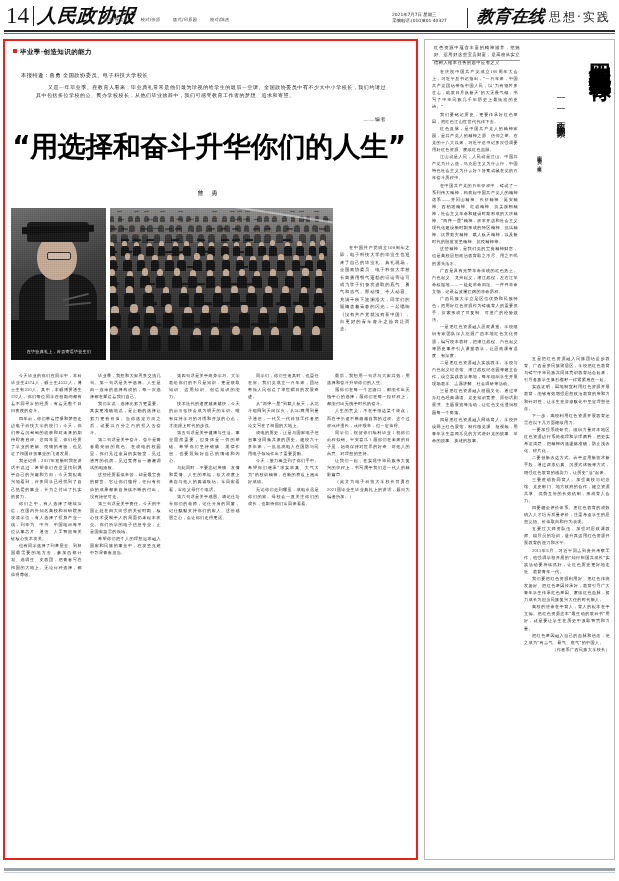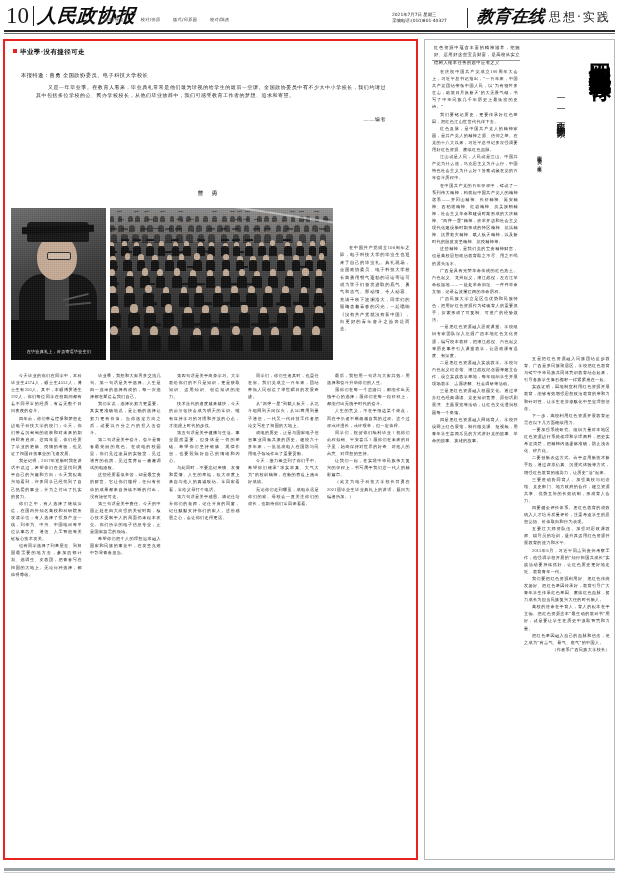--- a/index.html
+++ b/index.html
@@ -180,21 +180,21 @@
 
   .footer-rule{position:absolute;left:4px;top:868px;width:611px;height:3px;background:#9aa3a8;}
   .footer-rule2{position:absolute;left:4px;top:872px;width:611px;height:1px;background:#c8ced1;}
 </style>
 </head>
 <body>
 
 <div class="page">
 
   <div class="masthead">
-    <div class="mh-page-no">10</div>
+    <div class="mh-page-no">14</div>
     <div class="mh-bar"></div>
     <div class="mh-title">人民政协报</div>
     <div class="mh-credits">
       <span>责编/徐金玉</span>
       <span>校对/张原</span>
       <span>版式/邱原园</span>
       <span>校对/陈杰</span>
     </div>
     <div class="mh-dateblock">
       <div>2021年7月7日 星期三</div>
@@ -203,28 +203,29 @@
     <div class="mh-vrule"></div>
     <div class="mh-brand">教育在线</div>
     <div class="mh-slogan">思想·实践</div>
     <div class="mh-rule1"></div>
     <div class="mh-rule2"></div>
   </div>
 
   <div class="redbox"></div>
 
   <div class="kicker">
-    <span class="sq"></span><span>毕业季·没有捷径可走</span>
+    <span class="sq"></span><span>毕业季·创造知识的能力</span>
   </div>
 
   <div class="byline-invite">本报特邀：曾勇  全国政协委员、电子科技大学校长</div>
 
   <div class="lede">又是一年毕业季。在教育人看来，毕业典礼常常是他们最为珍视的给学生的最后一堂课。全国政协委员中有不少大中小学校长，我们约请过其中包括多位学校的公、民办学校校长，从他们毕业致辞中，我们可感受教育工作者的梦想、追求和寄望。</div>
   <div class="lede-sig">——编者</div>
 
+  <div class="headline">“用选择和奋斗升华你们的人生”</div>
   <div class="shoulder">曾  勇</div>
 
   <div class="photo photo-portrait">
     <div class="pp-bg"></div>
     <div class="pp-gown"></div>
     <div class="pp-stole"></div>
     <div class="pp-head"></div>
     <div class="pp-cap"></div>
     <div class="pp-glass"></div>
     <div class="pp-mic"></div>

